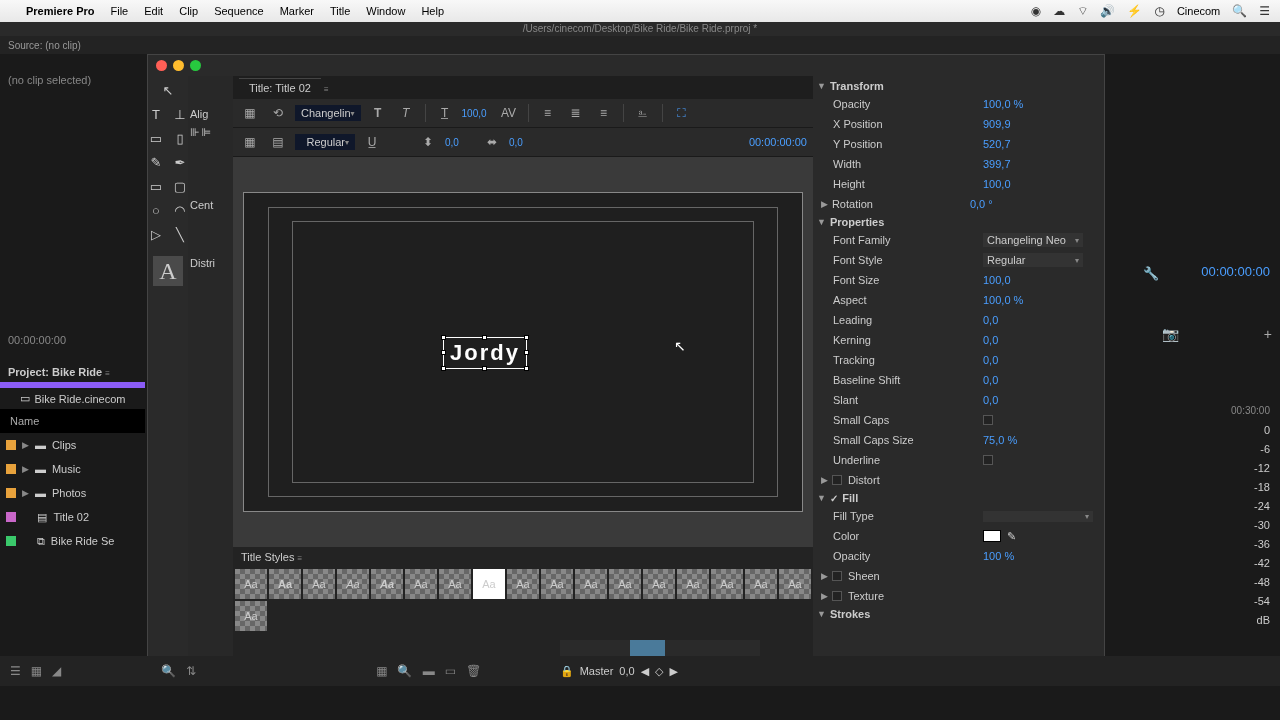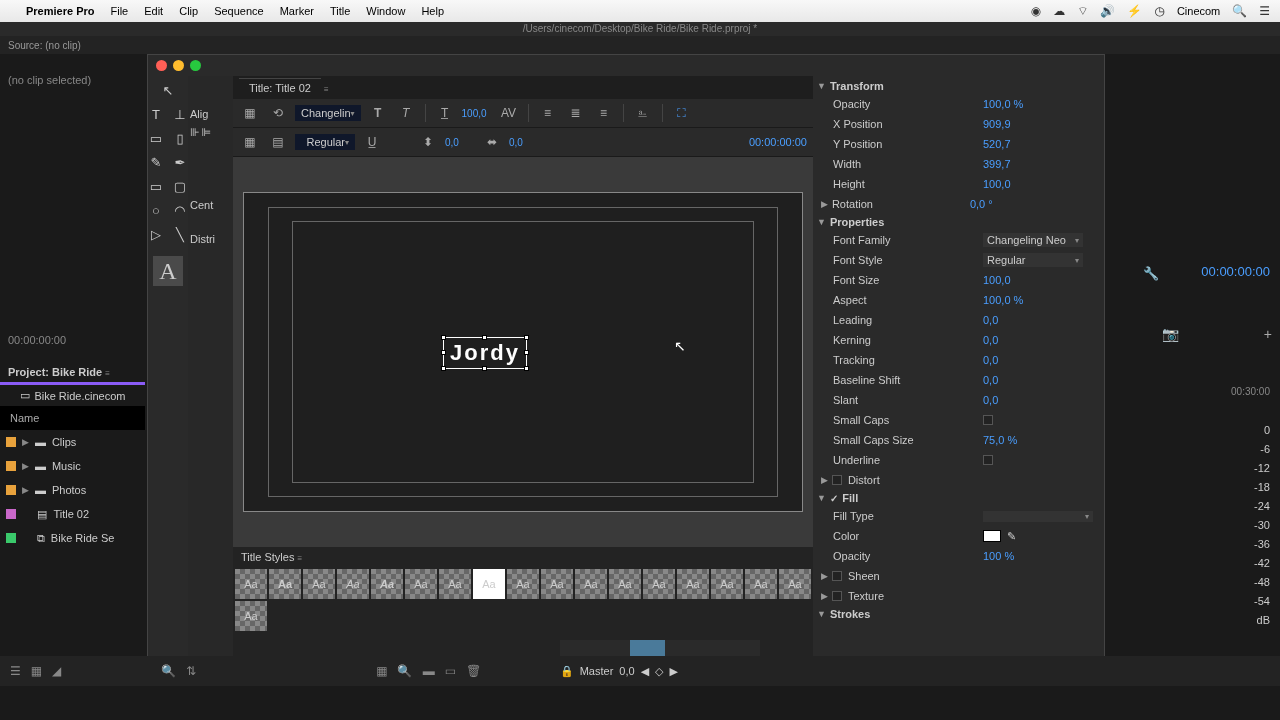--- a/index.html
+++ b/index.html
@@ -10,21 +10,21 @@
 .menubar .menu-item{color:#000;cursor:default}
 .menubar .right{margin-left:auto;display:flex;align-items:center;gap:12px}
 .menubar .right .sicon{font-size:12px;color:#333}
 .filepath{height:14px;background:#2a2a2a;text-align:center;font-size:10px;color:#888;line-height:14px}
 .topstrip{height:18px;background:#232323;display:flex;align-items:center;padding:0 8px}
 .topstrip .lbl{color:#999;font-size:10px}
 .mainarea{position:relative;height:632px;background:#1a1a1a}
 .noclip{position:absolute;left:8px;top:20px;color:#888;font-size:11px}
 .srctime{position:absolute;left:8px;top:280px;color:#888;font-size:11px}
 .projpanel{position:absolute;left:0;top:308px;width:145px}
-.projpanel .hdr{padding:4px 8px;font-weight:bold;color:#ddd;border-bottom:3px solid #8b5cf6}
+.projpanel .hdr{padding:4px 8px;font-weight:bold;color:#ddd;border-bottom:6px solid #8b5cf6}
 .projpanel .file{padding:4px 8px 4px 20px;color:#bbb;display:flex;align-items:center;gap:4px}
 .projpanel .colhdr{padding:6px 10px;color:#aaa;background:#000000}
 .projpanel .row{display:flex;align-items:center;padding:3px 6px;gap:6px;height:24px}
 .projpanel .swatch{width:10px;height:10px}
 .projpanel .tri{color:#888;font-size:9px}
 .titlewin{position:absolute;left:147px;top:0;width:958px;height:615px;background:#2a2a2a;border:1px solid #444}
 .trafficlights{display:flex;gap:6px;padding:5px 8px}
 .dot{width:11px;height:11px;border-radius:50%}
 .dot.r{background:#ff5f56}.dot.y{background:#ffbd2e}.dot.g{background:#27c93f}
 .tw-tab{background:#1e1e1e;padding:3px 10px;display:inline-block;border-top:1px solid #444}
@@ -63,21 +63,21 @@
 .proppanel .val{color:#4a9eff}
 .proppanel .dd{background:#333;padding:1px 4px;min-width:100px;display:flex;justify-content:space-between;align-items:center;color:#ddd}
 .proppanel .tri{font-size:9px;color:#999}
 .proppanel .cbox{width:10px;height:10px;background:#222;border:1px solid #555}
 .proppanel .colorsw{width:18px;height:12px;background:#fff;border:1px solid #000}
 .rside{position:absolute;right:0;top:0;width:175px;height:100%;background:#1a1a1a}
 .rside .tc{position:absolute;right:10px;top:210px;color:#4a9eff;font-size:13px}
 .rside .gear{position:absolute;right:120px;top:212px;color:#888;font-size:13px}
 .rside .cam{position:absolute;right:100px;top:272px;color:#aaa;font-size:14px}
 .rside .plus{position:absolute;right:8px;top:272px;color:#aaa;font-size:14px}
-.rside .ruler{position:absolute;right:10px;top:332px;font-size:10px;color:#888}
+.rside .ruler{position:absolute;right:10px;top:351px;font-size:10px;color:#888}
 .rside .meter{position:absolute;right:10px;top:370px;width:50px;bottom:60px}
 .rside .scale{position:absolute;right:0;top:0;bottom:0;display:flex;flex-direction:column;justify-content:space-between;align-items:flex-end;font-size:9px;color:#888}
 .rside .ss{position:absolute;right:6px;bottom:8px;font-size:10px;color:#888}
 .bottombar{position:absolute;bottom:0;left:0;right:0;height:30px;background:#232323;display:flex;align-items:center;padding:0 10px;gap:10px}
 .bottombar .icn{color:#888;font-size:12px}
 .bottombar .masterctrl{position:absolute;left:560px;display:flex;align-items:center;gap:6px;color:#888}
 .playhead{position:absolute;bottom:30px;left:560px;width:200px;height:16px;background:#2a2a2a}
 .playhead .seg{position:absolute;left:70px;width:35px;height:100%;background:#4a7a9a}
 .menutri{font-size:8px;color:#888}
 .chk{color:#ccc;font-size:10px}
@@ -195,21 +195,21 @@
       </div>
 
       <div style="width:45px;background:#282828;padding-top:22px">
         <div class="aligncol">
           <div class="sect">Alig</div>
           <div style="display:flex;flex-wrap:wrap;gap:2px">
             <span class="tool">⊪</span>
               <span class="tool">⊫</span>
           </div>
           <div class="sect" style="margin-top:60px">Cent</div>
-          <div class="sect" style="margin-top:22px">Distri</div>
+          <div class="sect" style="margin-top:46px">Distri</div>
         </div>
       </div>
 
       <div class="centerarea">
         <div style="background:#1e1e1e;padding:2px 6px"><span class="tw-tab">Title: Title 02</span> <span class="menutri">≡</span></div>
         <div class="toolbar">
           <div class="tbtn">▦</div>
           <div class="tbtn">⟲</div>
           <div class="sel">
               <span>Changelin</span>

